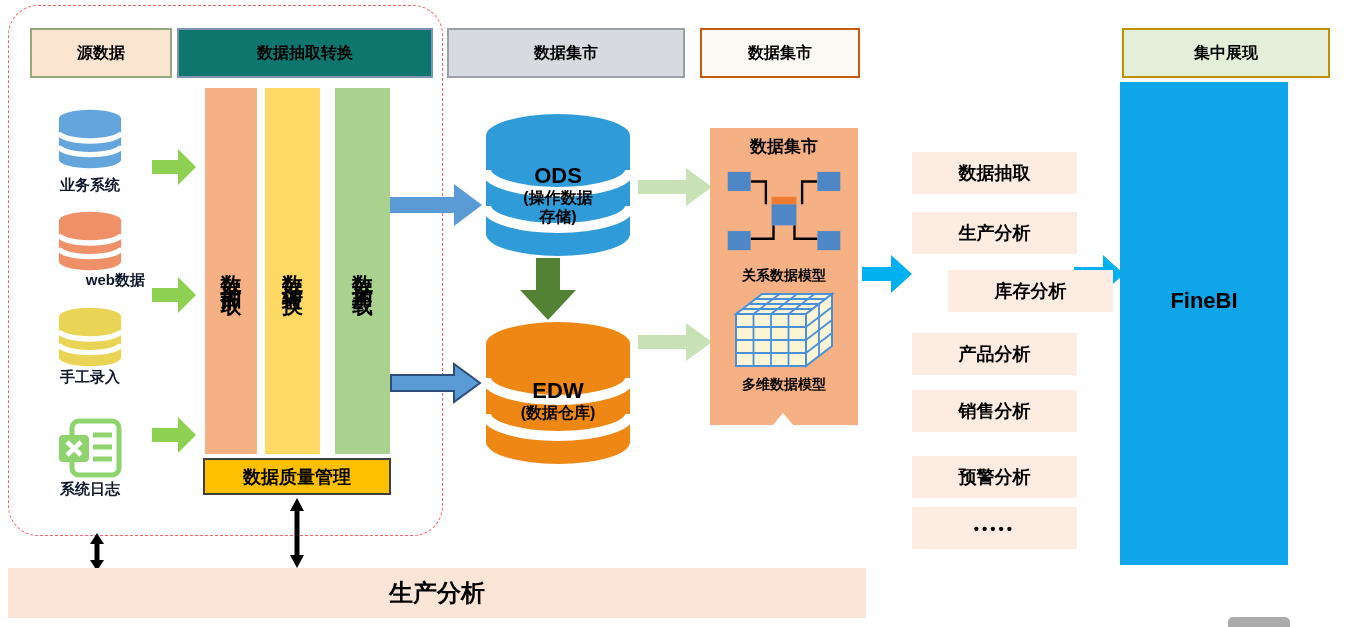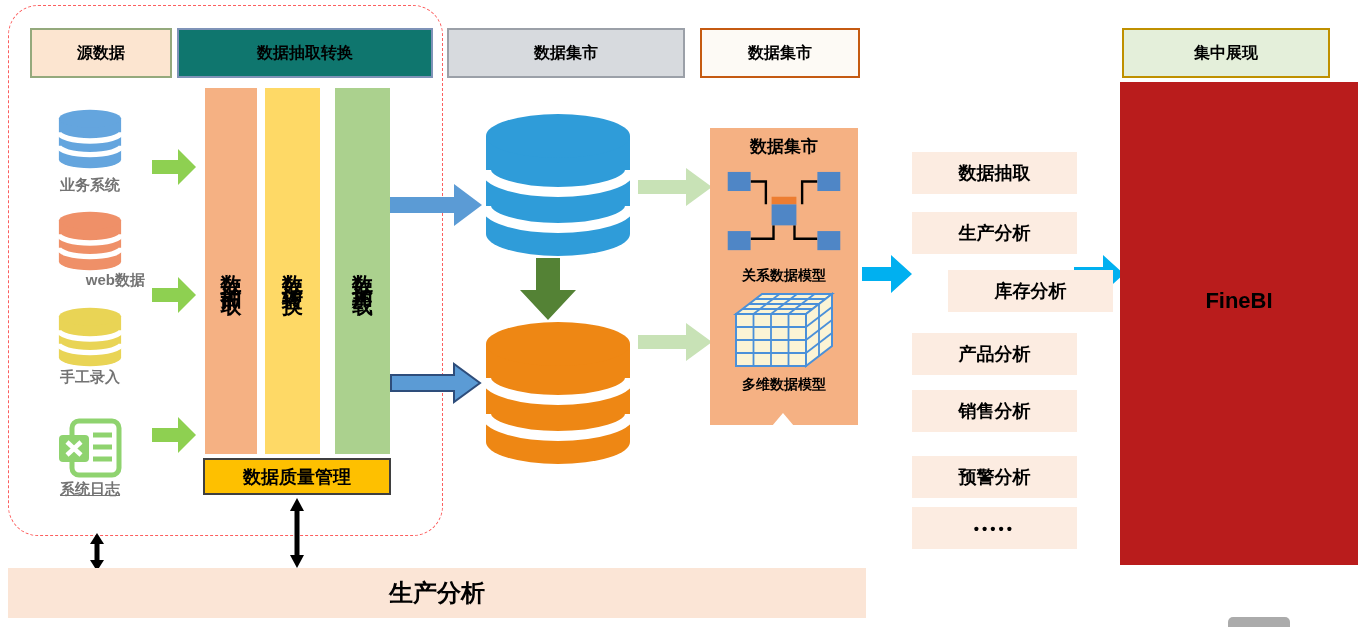--- a/index.html
+++ b/index.html
@@ -20,21 +20,21 @@
     top:28px; height:50px; display:flex; align-items:center; justify-content:center;
     font-weight:bold; font-size:16px; color:#000; border:2px solid transparent;
   }
   .hdr-1 { left:30px;  width:142px; background:#fce5d0; border-color:#94a97c; }
   .hdr-2 { left:177px; width:256px; background:#0f766e; border-color:#7f93b8; }
   .hdr-3 { left:447px; width:238px; background:#d7dade; border-color:#9ba0a8; }
   .hdr-4 { left:700px; width:160px; background:#fdfaf5; border-color:#c55a11; }
   .hdr-5 { left:868px; width:248px; background:#dbe5f1; border-color:#92aed6; }
   .hdr-6 { left:1122px; width:208px; background:#e4efda; border-color:#bf9000; }
 
-  .src-label { width:110px; text-align:center; font-weight:bold; font-size:15px; color:#737373; }
+  .src-label { width:110px; text-align:center; font-weight:bold; font-size:15px; color:#0f172a; }
 
   
   .vbar { top:88px; height:366px; display:flex; align-items:center; justify-content:center; }
   .vbar-label { writing-mode:vertical-rl; text-orientation:upright; font-weight:bold;
                 font-size:21px; letter-spacing:7px; color:#000; }
 
   .quality-box {
     left:203px; top:458px; width:188px; height:37px; background:#fec000;
     border:2px solid #3f3f3f; display:flex; align-items:center; justify-content:center;
     font-weight:bold; font-size:18px; color:#000;
@@ -56,21 +56,21 @@
                 border-left:11px solid transparent; border-right:11px solid transparent;
                 border-bottom:13px solid #ffffff; }
 
   .ana-item {
     left:912px; width:165px; height:42px; background:#fcece1;
     display:flex; align-items:center; justify-content:center;
     font-weight:bold; font-size:18px; color:#000;
   }
   .ana-dots { font-size:15px; letter-spacing:3px; }
 
-  .finebi-box { left:1120px; top:82px; width:238px; height:483px; background:#b91c1c; }
+  .finebi-box { left:1120px; top:82px; width:168px; height:483px; background:#0ea5e9; }
   .finebi-label { top:206px; left:0; width:100%; text-align:center; font-weight:bold; font-size:22px; color:#000; }
 
   .logo-stub { left:1228px; top:617px; width:62px; height:10px; background:#ababab; border-radius:5px 5px 0 0; }
 </style>
 </head>
 <body>
 
 <div class="canvas">
 
   <div class="abs etl-boundary"></div>
@@ -125,21 +125,21 @@
     <svg width="68" height="60" viewBox="0 0 66 60">
       <rect x="15" y="3" width="47" height="54" rx="7" fill="#fff" stroke="#8fd36f" stroke-width="5"></rect>
       <line x1="36" y1="17" x2="55" y2="17" stroke="#8fd36f" stroke-width="5"></line>
       <line x1="36" y1="29" x2="55" y2="29" stroke="#8fd36f" stroke-width="5"></line>
       <line x1="36" y1="41" x2="55" y2="41" stroke="#8fd36f" stroke-width="5"></line>
       <rect x="2" y="17" width="30" height="27" rx="4" fill="#8fd36f"></rect>
       <line x1="10" y1="24" x2="24" y2="37" stroke="#fff" stroke-width="4.5"></line>
       <line x1="24" y1="24" x2="10" y2="37" stroke="#fff" stroke-width="4.5"></line>
     </svg>
   </div>
-  <div class="abs src-label" style="left:35px;top:480px;text-decoration:underline;">系统日志</div>
+  <div class="abs src-label" style="left:35px;top:480px;">系统日志</div>
 
   <div class="abs" style="left:152px;top:149px;">
     <svg width="44" height="36" viewBox="0 0 44 36">
         <polygon points="0,11 26,11 26,0 44,18 26,36 26,25 0,25" fill="#8ed051"></polygon>
       </svg>
   </div>
   <div class="abs" style="left:152px;top:277px;">
     <svg width="44" height="36" viewBox="0 0 44 36">
         <polygon points="0,11 26,11 26,0 44,18 26,36 26,25 0,25" fill="#8ed051"></polygon>
       </svg>
@@ -190,35 +190,44 @@
       </svg>
   </div>
 
   <div class="abs" style="left:478px;top:112px;width:160px;height:146px;">
     <svg width="160" height="146" viewBox="0 0 160 146">
       <path d="M8 24 v98 a72 22 0 0 0 144 0 v-98" fill="#2f9cd9"></path>
       <ellipse cx="80" cy="24" rx="72" ry="22" fill="#2f9cd9"></ellipse>
       <path d="M8 58 a72 22 0 0 0 144 0" stroke="#fff" stroke-width="10" fill="none"></path>
       <path d="M8 94 a72 22 0 0 0 144 0" stroke="#fff" stroke-width="10" fill="none"></path>
     </svg>
+    <div class="abs cyl-text" style="left:0;top:28px;width:160px;height:110px;">
+      <span style="font-size:22px;">ODS</span>
+      <span style="font-size:16px;">(操作数据</span>
+      <span style="font-size:16px;">存储)</span>
+    </div>
   </div>
 
   <div class="abs" style="left:520px;top:258px;">
     <svg width="56" height="62" viewBox="0 0 56 62">
         <polygon points="16,0 40,0 40,32 56,32 28,62 0,32 16,32" fill="#548235"></polygon>
       </svg>
   </div>
 
   <div class="abs" style="left:478px;top:320px;width:160px;height:146px;">
     <svg width="160" height="146" viewBox="0 0 160 146">
       <path d="M8 24 v98 a72 22 0 0 0 144 0 v-98" fill="#ee8714"></path>
       <ellipse cx="80" cy="24" rx="72" ry="22" fill="#ee8714"></ellipse>
       <path d="M8 58 a72 22 0 0 0 144 0" stroke="#fff" stroke-width="10" fill="none"></path>
       <path d="M8 94 a72 22 0 0 0 144 0" stroke="#fff" stroke-width="10" fill="none"></path>
     </svg>
+    <div class="abs cyl-text" style="left:0;top:30px;width:160px;height:100px;">
+      <span style="font-size:22px;">EDW</span>
+      <span style="font-size:16px;">(数据仓库)</span>
+    </div>
   </div>
 
   <div class="abs" style="left:638px;top:168px;">
     <svg width="74" height="38" viewBox="0 0 74 38">
         <polygon points="0,12 48,12 48,0 74,19 48,38 48,26 0,26" fill="#c8e2b6"></polygon>
       </svg>
   </div>
   <div class="abs" style="left:638px;top:323px;">
     <svg width="74" height="38" viewBox="0 0 74 38">
         <polygon points="0,12 48,12 48,0 74,19 48,38 48,26 0,26" fill="#c8e2b6"></polygon>

